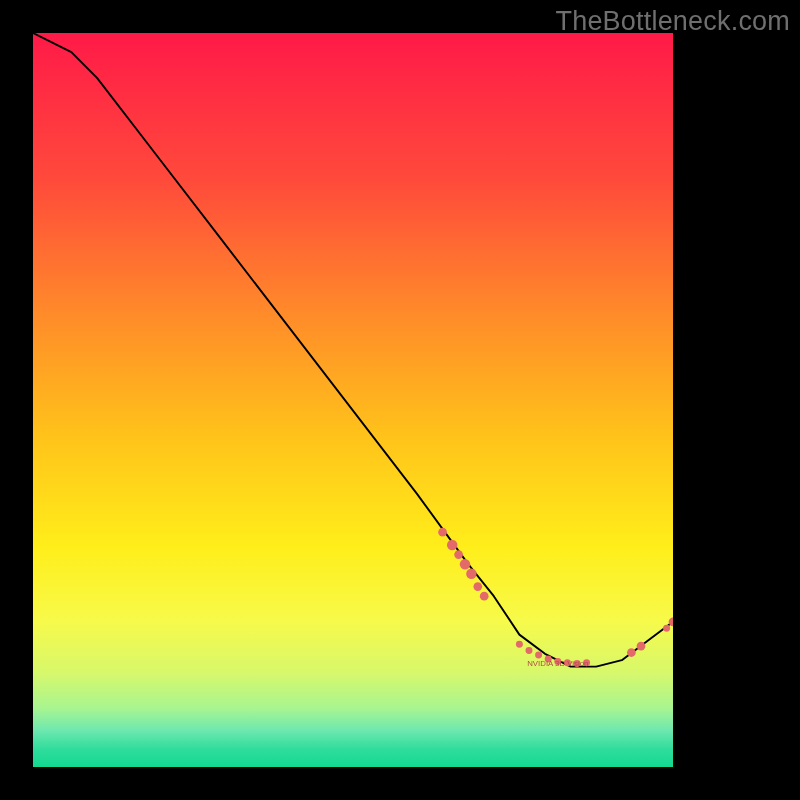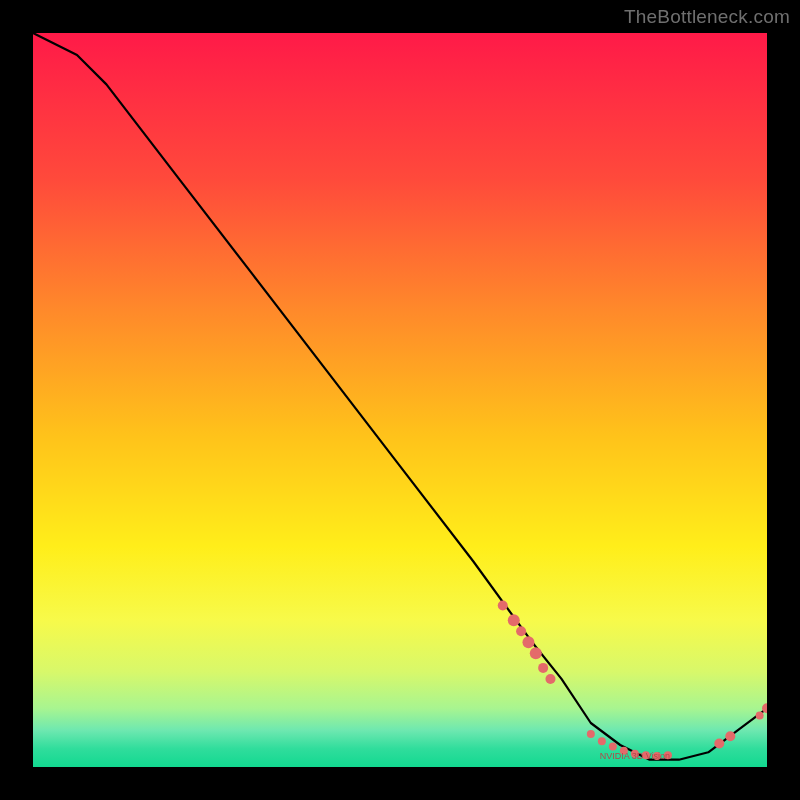--- a/index.html
+++ b/index.html
@@ -16,21 +16,21 @@
     left: 0;
     top: 0;
     width: 800px;
     height: 800px;
     background: #000;
   }
   .plot-area {
     position: absolute;
     left: 33px;
     top: 33px;
-    width: 734px;
+    width: 640px;
     height: 734px;
     overflow: hidden;
   }
   .gradient {
     position: absolute;
     inset: 0;
     background: linear-gradient(to bottom,
       #ff1a48 0%,
       #ff4a3b 20%,
       #ff8a2a 38%,
@@ -42,21 +42,21 @@
       #6ee8b0 95%,
       #30dd9c 97.5%,
       #12d990 100%
     );
   }
   .watermark {
     position: absolute;
     top: 6px;
     right: 10px;
     font-family: Arial, Helvetica, sans-serif;
-    font-size: 19px;
+    font-size: 27px;
     color: #6f6f6f;
     letter-spacing: 0.2px;
     user-select: none;
   }
   svg.curve {
     position: absolute;
     inset: 0;
   }
 </style>
 </head>

